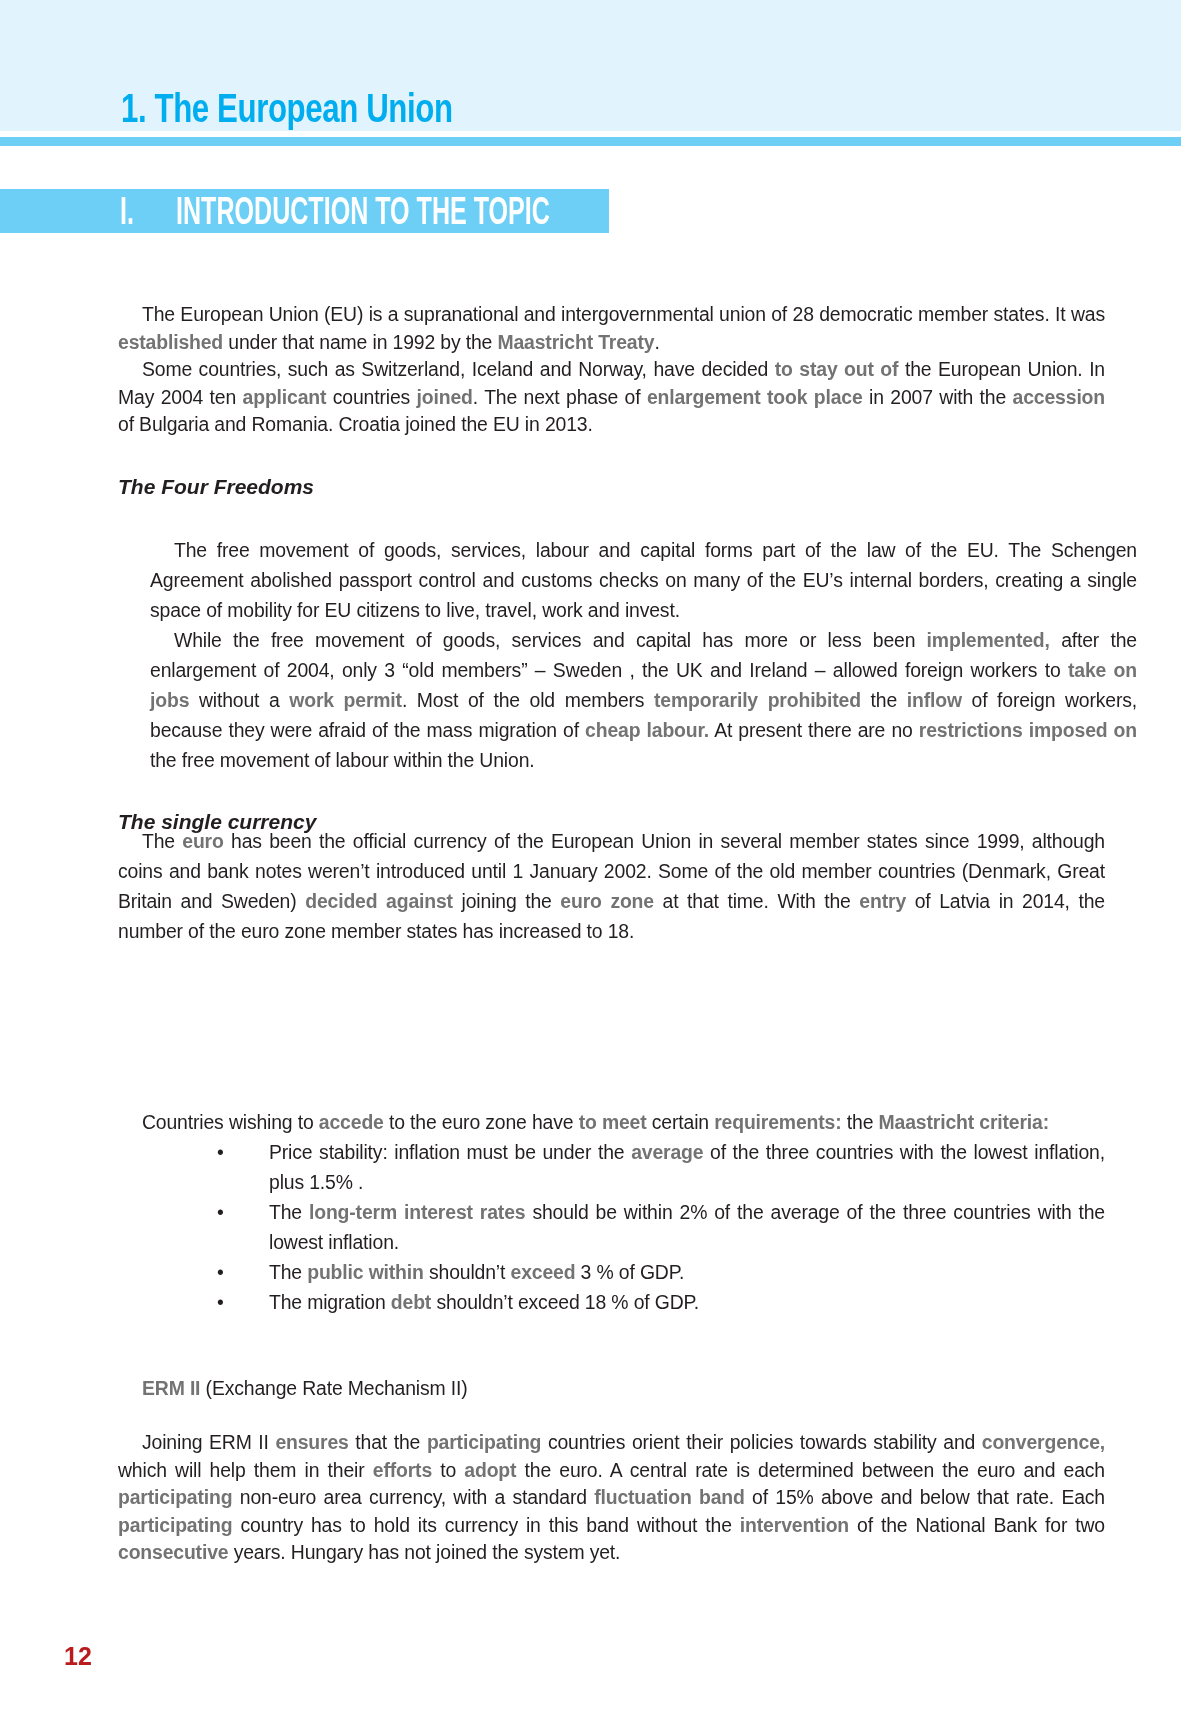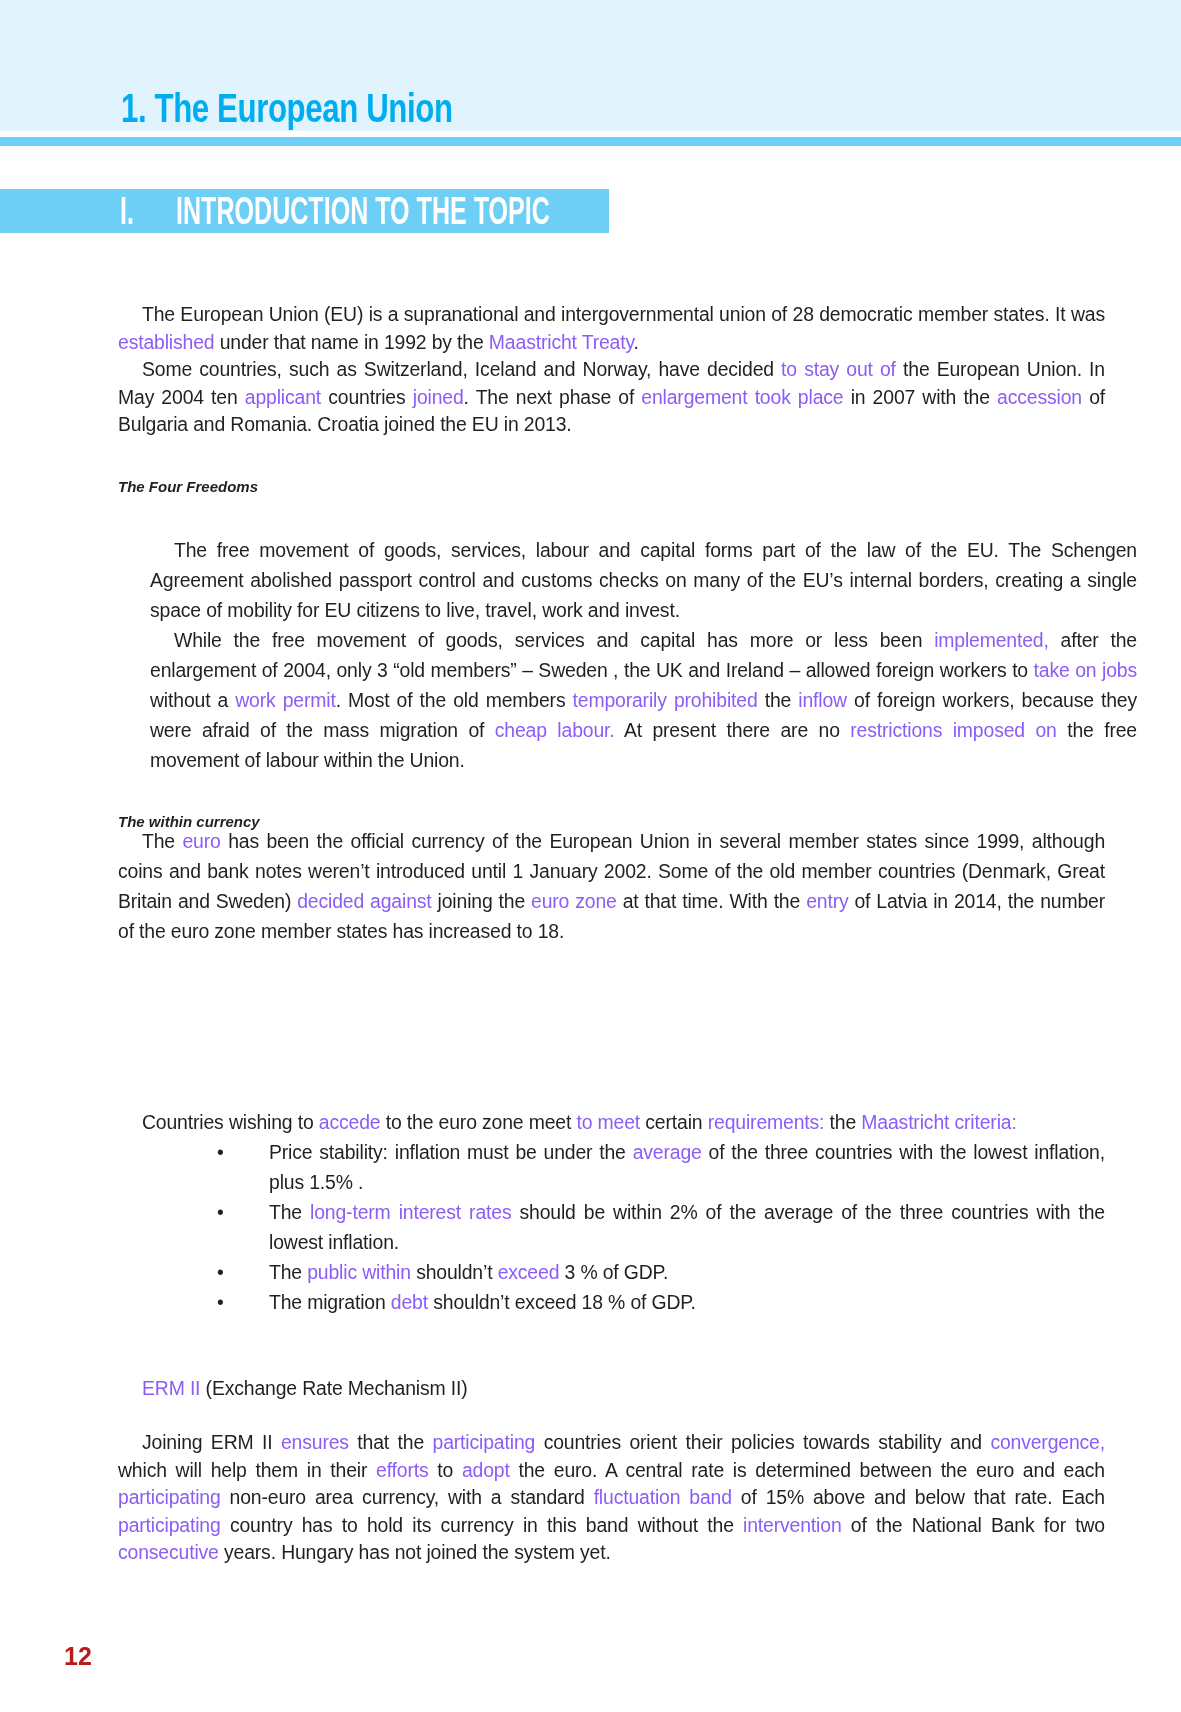--- a/index.html
+++ b/index.html
@@ -24,25 +24,25 @@
     font-size: 38px; line-height: 42px; color: #ffffff; white-space: nowrap;
     transform: scaleX(0.66); transform-origin: left center;
   }
   .intro-num { left: 120px; }
   .intro-text { left: 176px; }
   .block {
     position: absolute; left: 118px; width: 987px; margin: 0;
     font-size: 19.4px; text-align: justify; letter-spacing: -0.15px;
   }
   .block p { margin: 0; text-indent: 24px; }
-  .hl { color: #8b5cf6; font-weight: normal; }
+  .hl { color: #737373; font-weight: bold; }
   .b { font-weight: normal; }
   .sub-heading {
     position: absolute; left: 118px; margin: 0;
-    font-size: 15px; font-style: italic; font-weight: bold; line-height: 30px; color: #231f20; text-align: center;
+    font-size: 21px; font-style: italic; font-weight: bold; line-height: 30px; color: #231f20; text-align: center;
   }
   ul.criteria { list-style: none; margin: 0; padding: 0; }
   ul.criteria li { position: relative; padding-left: 151px; text-indent: 0; }
   ul.criteria li .bullet { position: absolute; left: 99px; top: 0; font-weight: normal; }
   .page-number {
     position: absolute; left: 64px; top: 1641px; margin: 0;
     font-size: 25px; font-weight: bold; color: #b91c1c; line-height: 30px;
   }
 </style>
 </head>
@@ -61,28 +61,28 @@
   <p><span>Some countries, such as Switzerland, Iceland and Norway, have decided </span><span class="hl">to stay out of</span><span> the European Union. In May 2004 ten </span><span class="hl">applicant</span><span> countries </span><span class="hl">joined</span><span>. The next phase of </span><span class="hl">enlargement took place</span><span> in 2007 with the </span><span class="hl">accession</span><span> of Bulgaria and Romania. Croatia joined the EU in 2013.</span></p>
 </div>
 
 <h3 class="sub-heading" style="top:472px;">The Four Freedoms</h3>
 
 <div class="block" style="top:535px; line-height:30px;margin-left:32px;">
   <p><span>The </span><span class="b">free movement of goods</span><span>, services, labour and capital forms part of the law of the EU. The </span><span class="b">Schengen Agreement</span><span> abolished passport control and customs checks on many of the EU’s internal borders, creating a single space of mobility for </span><span class="b">EU citizens</span><span> to live, travel, work and invest.</span></p>
   <p><span>While the free movement of goods, services and capital has more or less been </span><span class="hl">implemented,</span><span> after the enlargement of 2004, only 3 “old members” – Sweden , the UK and Ireland – allowed foreign workers to </span><span class="hl">take on jobs</span><span> without a </span><span class="hl">work permit</span><span>. Most of the old members </span><span class="hl">temporarily prohibited</span><span> the </span><span class="hl">inflow</span><span> of foreign workers, because they were afraid of the mass migration of </span><span class="hl">cheap labour.</span><span> At present there are no </span><span class="hl">restrictions imposed on</span><span> the free movement of labour within the Union.</span></p>
 </div>
 
-<h3 class="sub-heading" style="top:807px;">The within currency</h3>
+<h3 class="sub-heading" style="top:807px;">The single currency</h3>
 
 <div class="block" style="top:826px; line-height:30px;">
   <p><span>The </span><span class="hl">euro</span><span> has been the official </span><span class="b">currency</span><span> of the </span><span class="b">European Union</span><span> in several member states since 1999, although coins and bank notes weren’t introduced until 1 January 2002. Some of the old member countries (Denmark, Great Britain and Sweden) </span><span class="hl">decided against</span><span> joining the </span><span class="hl">euro zone</span><span> at that time. With the </span><span class="hl">entry</span><span> of Latvia in 2014, the number of the euro zone member states has increased to 18.</span></p>
 </div>
 
 <div class="block" style="top:1107px; line-height:30px;">
-  <p><span>Countries wishing to </span><span class="hl">accede</span><span> to the euro zone meet </span><span class="hl">to meet</span><span> certain </span><span class="hl">requirements:</span><span> the </span><span class="hl">Maastricht criteria:</span></p>
+  <p><span>Countries wishing to </span><span class="hl">accede</span><span> to the euro zone have </span><span class="hl">to meet</span><span> certain </span><span class="hl">requirements:</span><span> the </span><span class="hl">Maastricht criteria:</span></p>
   <ul class="criteria">
     <li><span class="bullet">•</span><span>Price stability: inflation must be under the </span><span class="hl">average</span><span> of the three countries with the lowest inflation, plus 1.5% .</span></li>
     <li><span class="bullet">•</span><span>The </span><span class="hl">long-term interest rates</span><span> should be within 2% of the average of the three countries with the lowest inflation.</span></li>
     <li><span class="bullet">•</span><span>The </span><span class="hl">public within</span><span> shouldn’t </span><span class="hl">exceed</span><span> 3 % of GDP.</span></li>
     <li><span class="bullet">•</span><span>The migration </span><span class="hl">debt</span><span> shouldn’t exceed 18 % of GDP.</span></li>
   </ul>
 </div>
 
 <div class="block" style="top:1374px; line-height:28px;">
   <p><span class="hl">ERM II</span><span> (Exchange Rate Mechanism II)</span></p>

